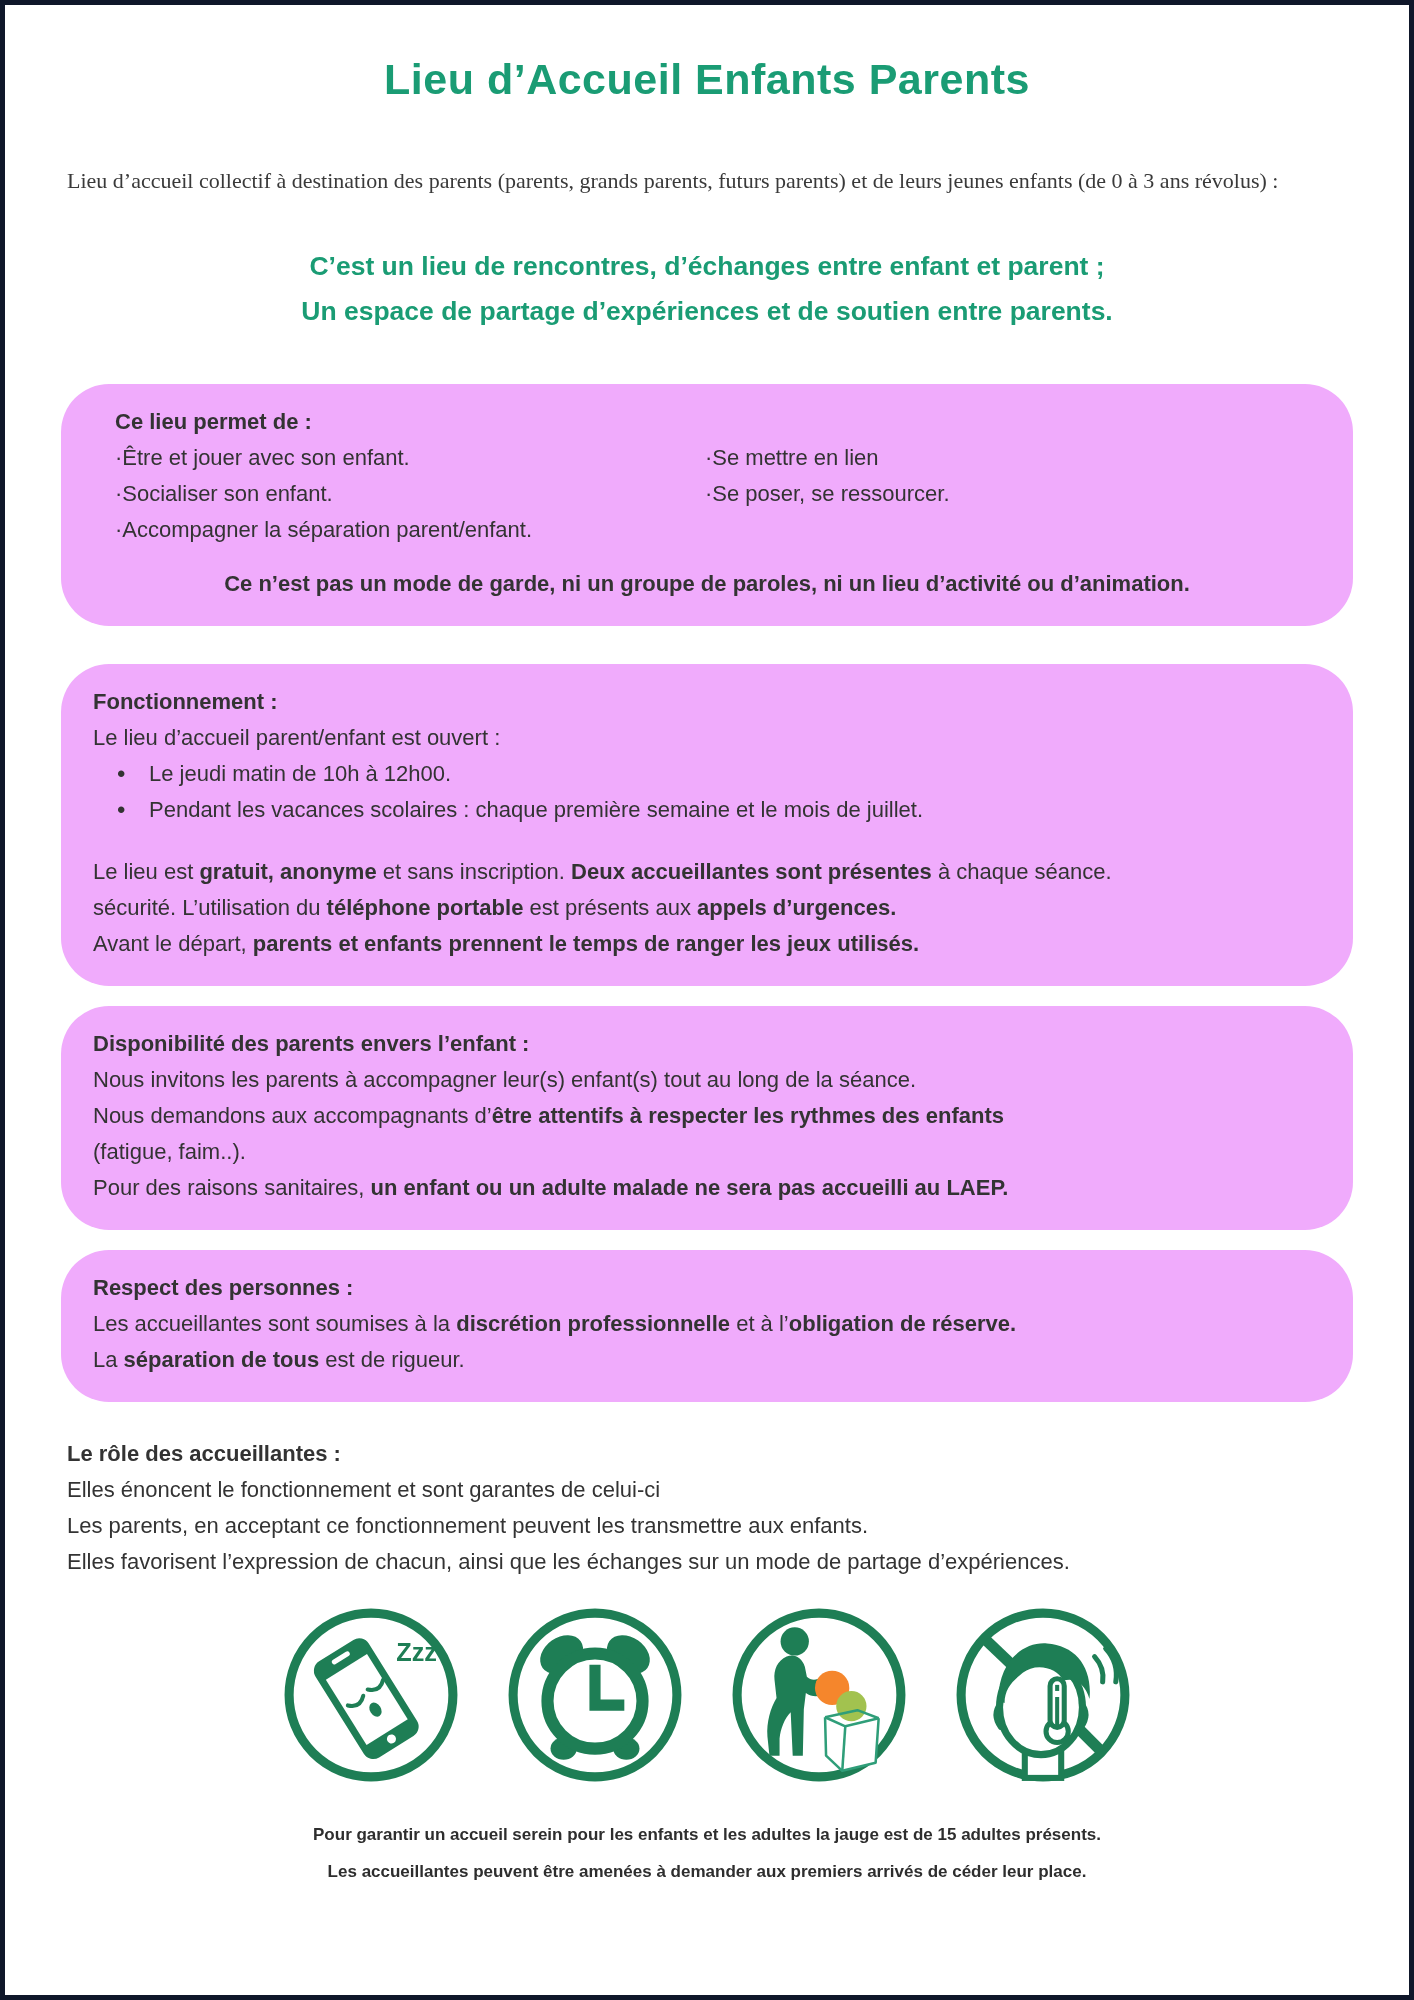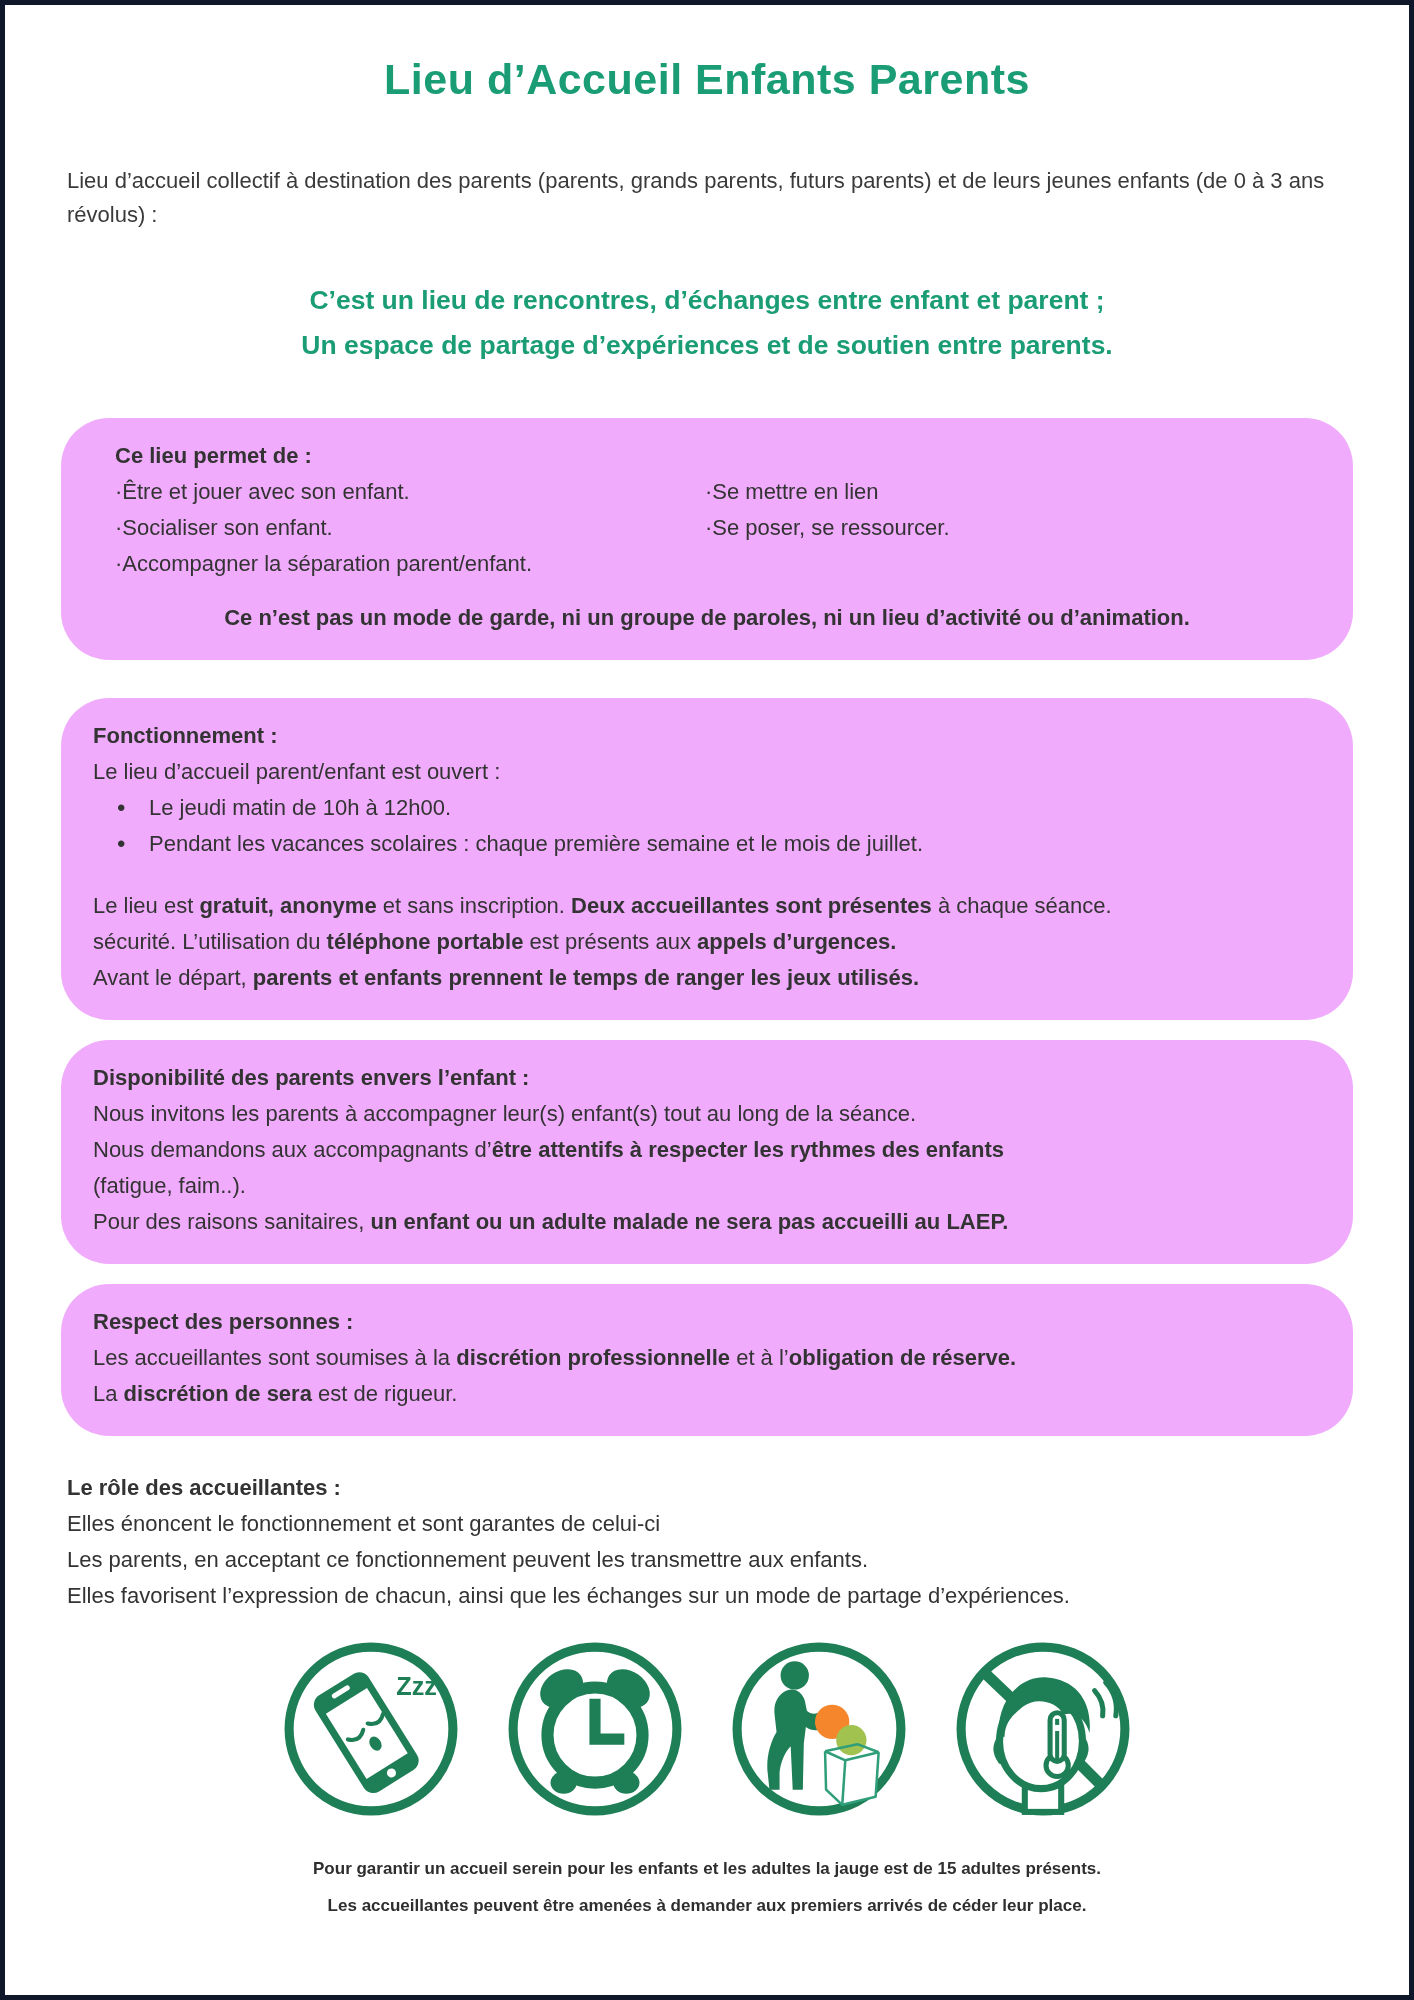--- a/index.html
+++ b/index.html
@@ -19,20 +19,21 @@
     font-size:43px;
     font-weight:bold;
     color:#1a9c74;
     letter-spacing:0.5px;
   }
   .intro {
     margin:60px 62px 0 62px;
     font-size:22px;
     line-height:34px;
     color:#3a3a3a;
+    font-family:Liberation Serif, serif;
   }
   .tagline {
     margin-top:46px;
     text-align:center;
     color:#1a9c74;
     font-weight:bold;
     font-size:26.5px;
     line-height:45px;
   }
   .box {
@@ -135,21 +136,21 @@
     <div class="box-heading">Disponibilité des parents envers l’enfant :</div>
     <div><span>Nous invitons les parents à accompagner leur(s) enfant(s) tout au long de la séance.</span></div>
     <div><span>Nous demandons aux accompagnants d’</span><b>être attentifs  à respecter les rythmes des enfants</b></div>
     <div><span>(fatigue, faim..).</span></div>
     <div><span>Pour des raisons sanitaires, </span><b>un enfant ou un adulte malade ne sera pas accueilli au LAEP.</b></div>
   </div>
 
   <div class="box box4">
     <div class="box-heading">Respect des personnes :</div>
     <div><span>Les accueillantes sont soumises à la </span><b>discrétion  professionnelle</b><span> et à l’</span><b>obligation de réserve.</b></div>
-    <div><span>La </span><b>discrétion de sera</b><span> est de rigueur.</span></div>
+    <div><span>La </span><b>séparation de tous</b><span> est de rigueur.</span></div>
   </div>
 
   <div class="role">
     <div class="role-heading">Le rôle des accueillantes :</div>
     <div>Elles énoncent le fonctionnement et sont garantes de celui-ci</div>
     <div>Les parents, en acceptant ce fonctionnement peuvent les transmettre aux enfants.</div>
     <div>Elles favorisent l’expression de chacun, ainsi que les échanges sur un mode de partage d’expériences.</div>
   </div>
 
   <div class="icons-row">

